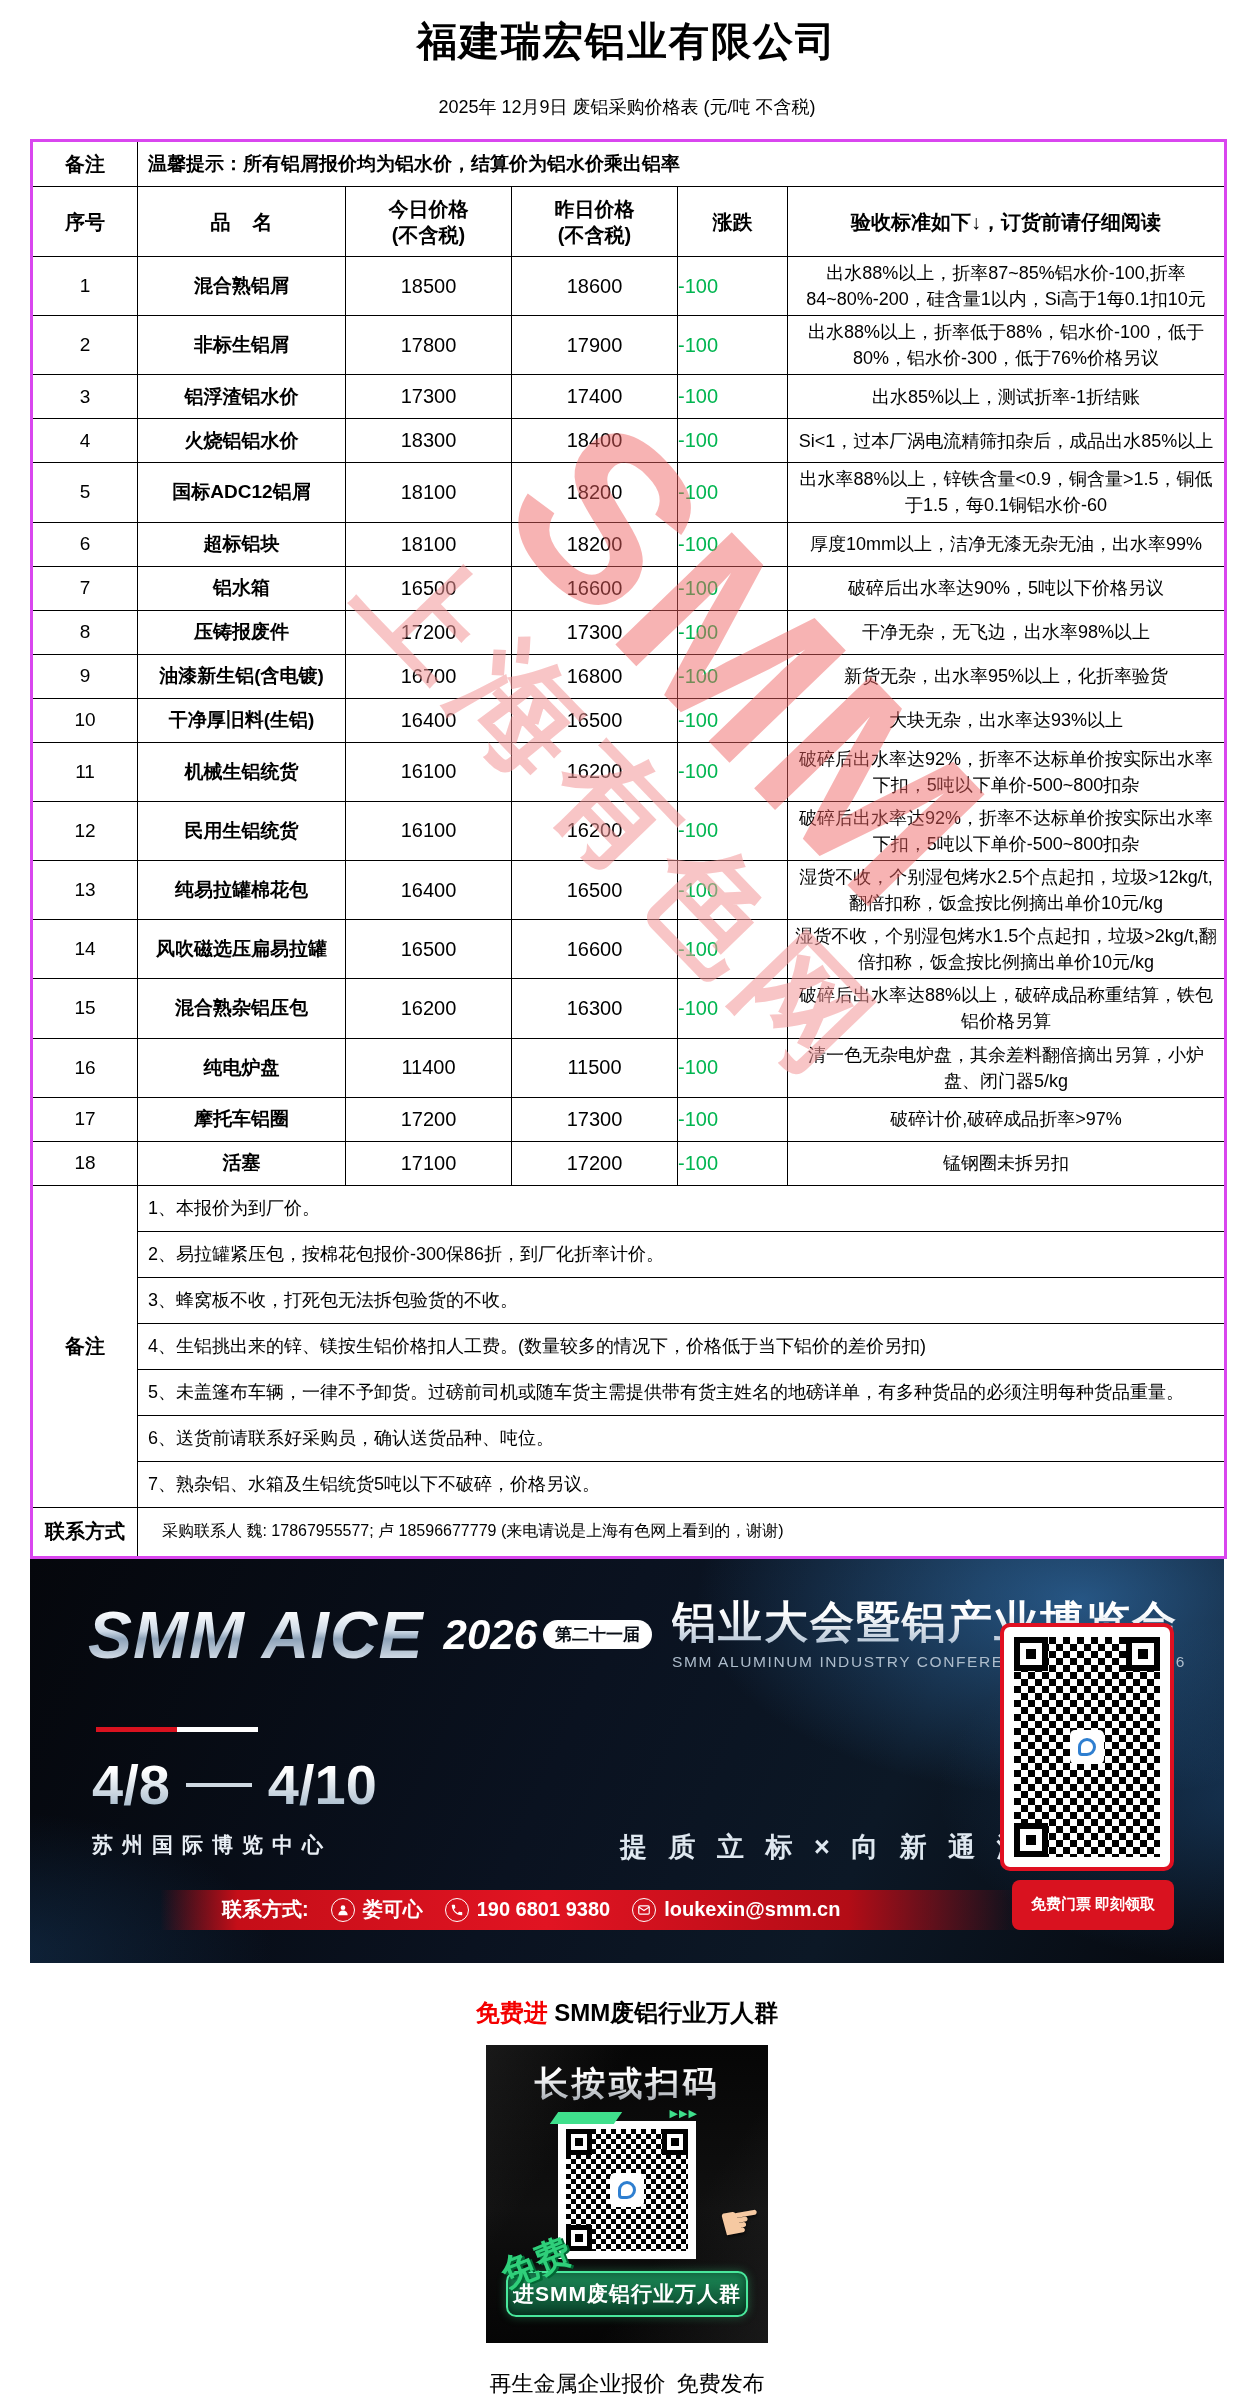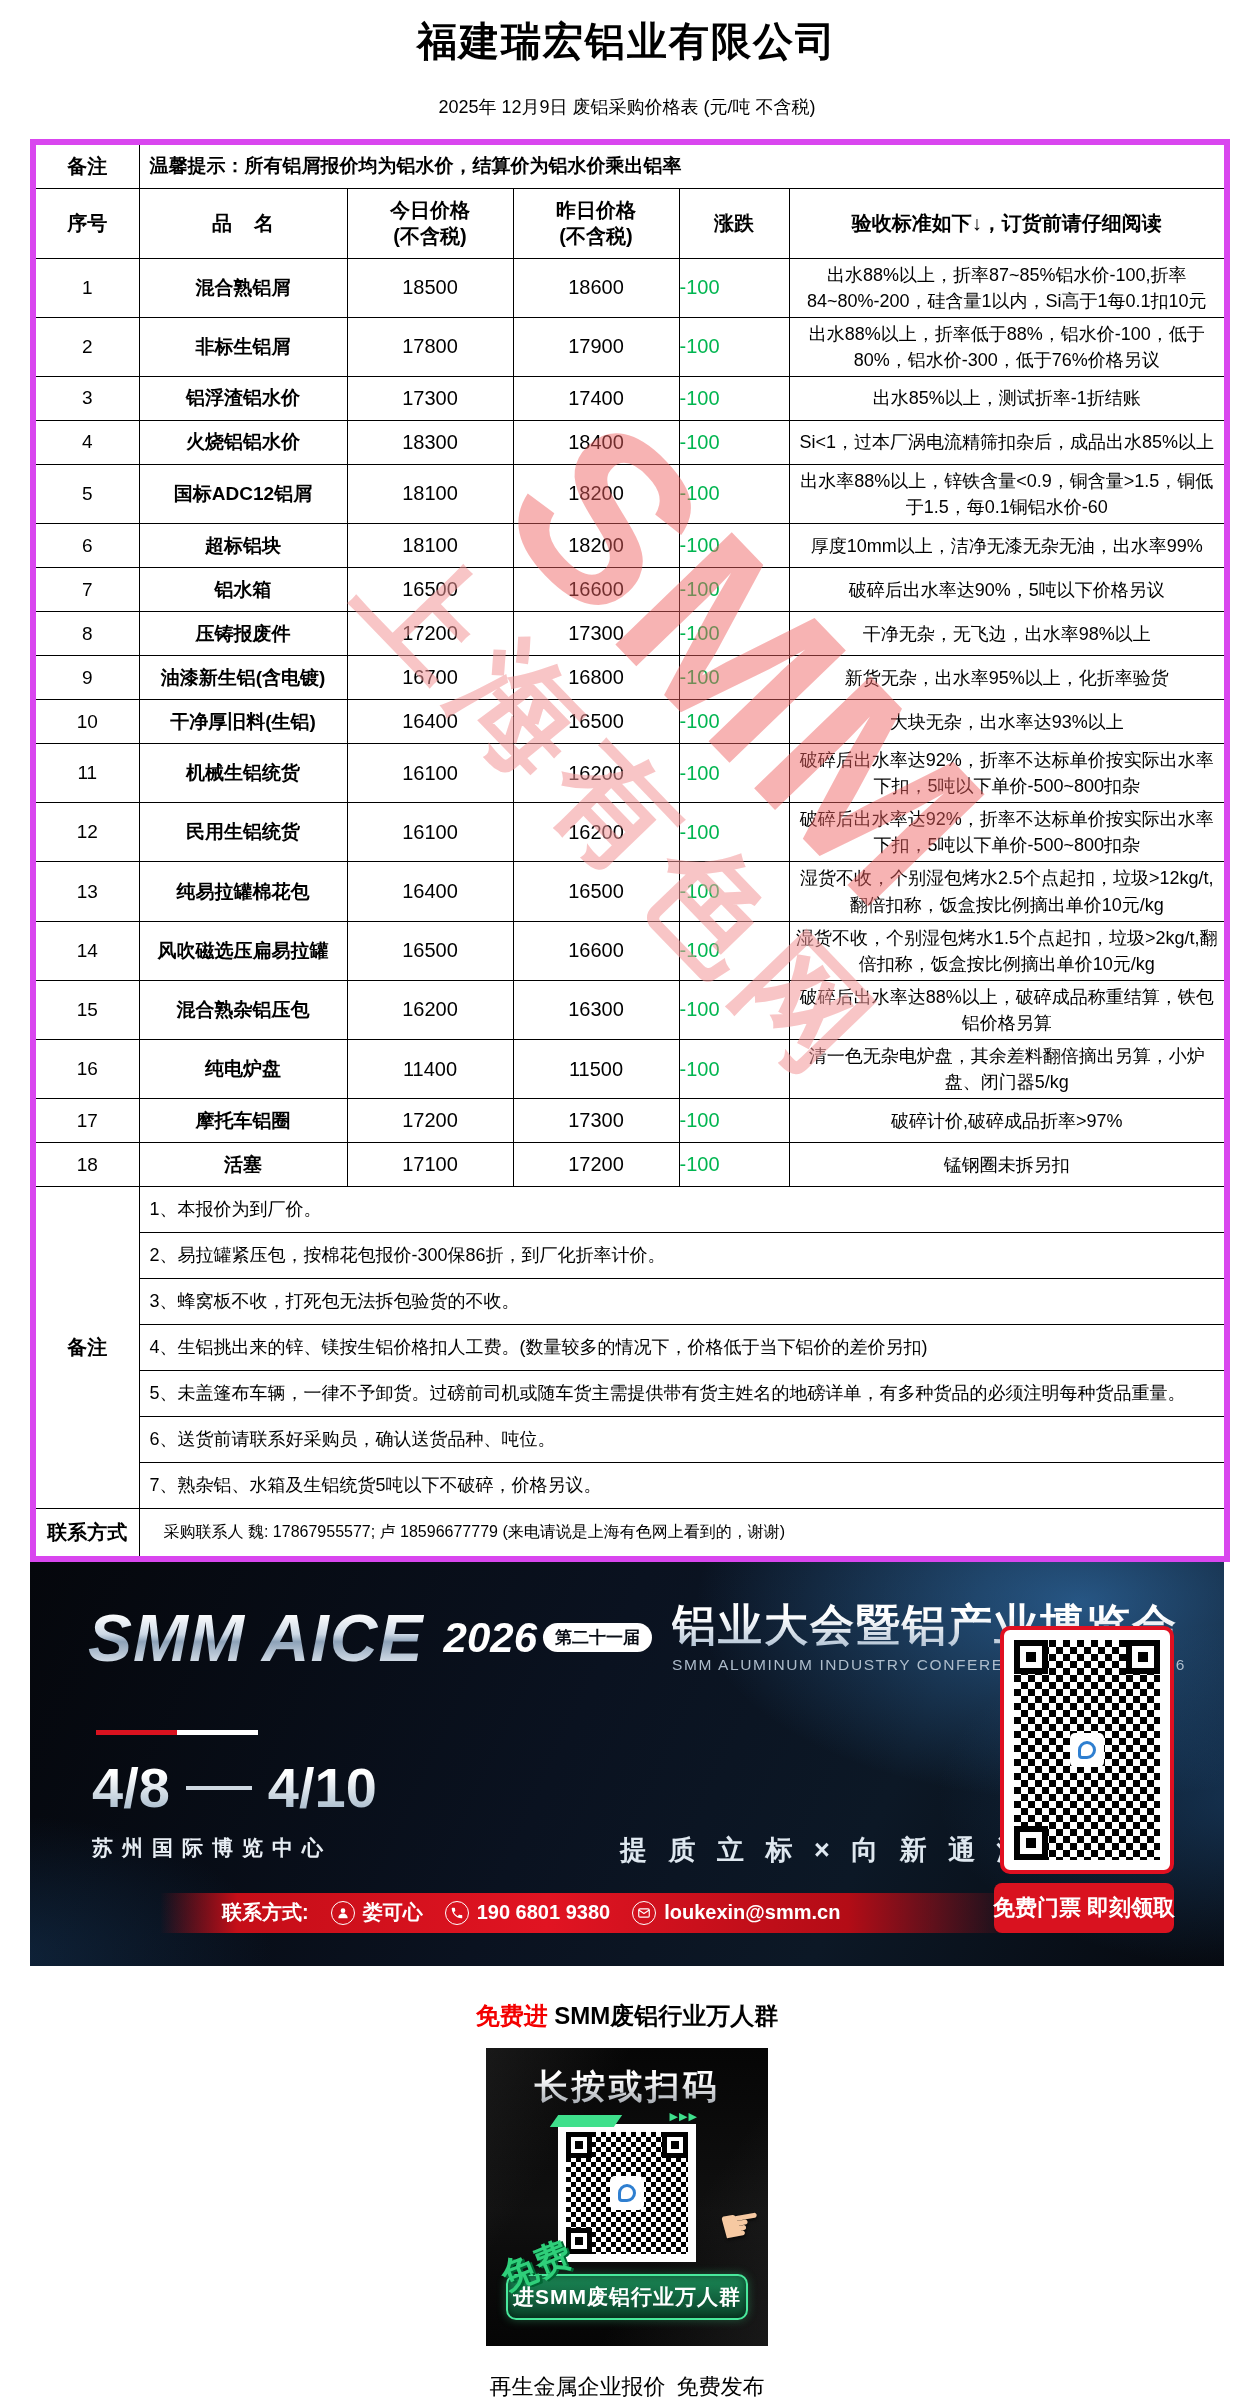--- a/index.html
+++ b/index.html
@@ -18,21 +18,21 @@
   }
   .sub-title {
     text-align:center; font-size:18px; font-weight:500;
     margin-top:26px; margin-bottom:20px;
   }
 
   
   .table-wrap { position:relative; margin:0 30px; }
   table.price {
     width:1194px; border-collapse:collapse; table-layout:fixed;
-    border:6px solid #d946ef;
+    border:3px solid #d946ef;
   }
   table.price td, table.price th {
     border:1.5px solid #000; vertical-align:middle;
     overflow:hidden;
   }
   .col-no{width:106px}.col-name{width:208px}.col-today{width:166px}
   .col-yest{width:166px}.col-chg{width:110px}.col-std{width:438px}
 
   tr.tip-row td { height:46px; }
   td.side-label { text-align:center; font-weight:800; font-size:20px; }
@@ -152,23 +152,23 @@
     background:#fff; box-shadow:inset 0 0 0 6px #fff, inset 0 0 0 14px #000;
   }
   .qr-fake .f-tl{left:0;top:0}.qr-fake .f-tr{right:0;top:0}.qr-fake .f-bl{left:0;bottom:0}
   .qr-fake .qr-logo {
     position:absolute; left:50%; top:50%; width:34px; height:34px;
     transform:translate(-50%,-50%); background:#fff; border-radius:5px;
     display:flex; align-items:center; justify-content:center;
   }
   .qr-fake .qr-logo span { width:18px; height:18px; border-radius:50% 50% 50% 4px; border:3px solid #2f7fd0; display:block; }
   .banner-ticket {
-    position:absolute; right:50px; bottom:33px; width:180px; height:50px;
+    position:absolute; right:50px; bottom:33px; width:162px; height:50px;
     background:#d9121f; border-radius:8px; display:flex; align-items:center;
-    justify-content:center; font-size:22px; font-weight:800; white-space:nowrap;
+    justify-content:center; font-size:15px; font-weight:800; white-space:nowrap;
   }
 
   
   .promo-line { text-align:center; margin-top:34px; font-size:24px; font-weight:800; }
   .promo-line .red { color:#f30000; }
 
   
   .qr-card {
     position:relative; width:282px; height:298px; margin:16px auto 0;
     background:

